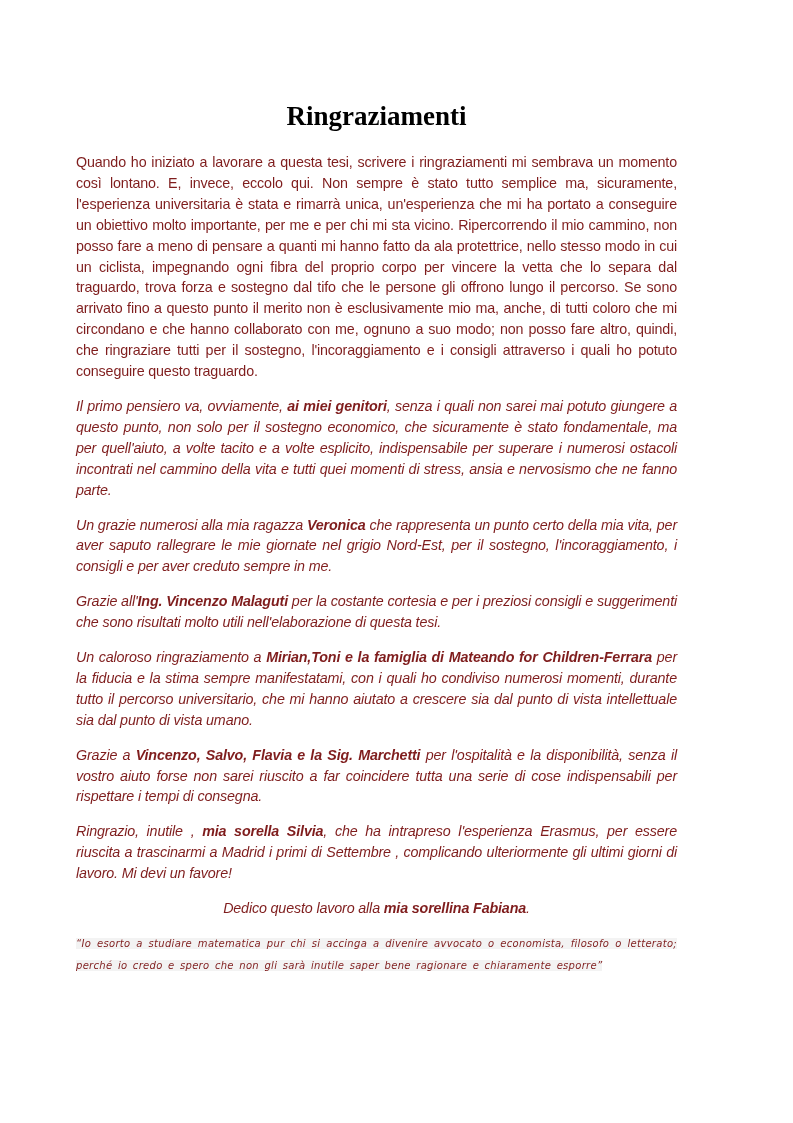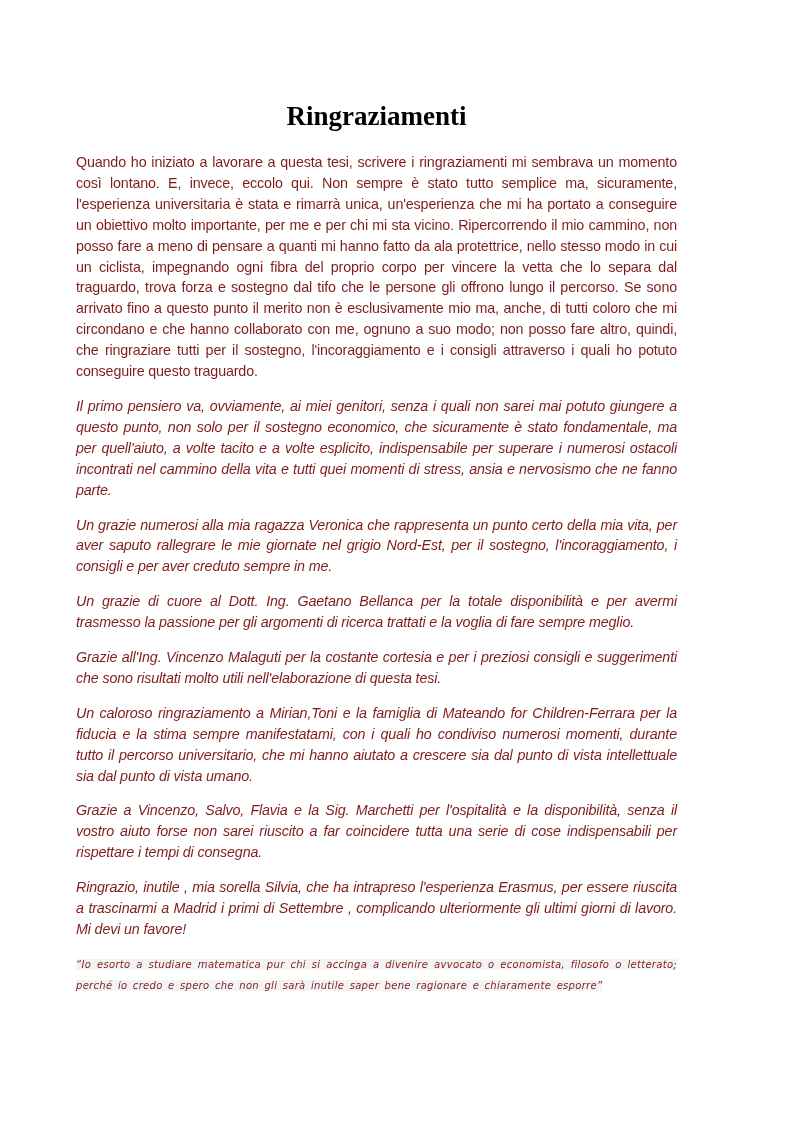--- a/index.html
+++ b/index.html
@@ -52,32 +52,32 @@
     font-style: italic;
     font-size: 10px;
     letter-spacing: 0.3px;
     word-spacing: 2px;
     line-height: 21.5px;
   }
   .p-quote .seg {
     background: #f3f3f3;
   }
   .seg-bold {
-    font-weight: normal;
+    font-weight: bold;
   }
 </style>
 </head>
 <body>
 
 <div class="page">
   <h1 class="title">Ringraziamenti</h1>
   <div id="doc-body">
       <p class="para p-regular"><span class="seg">Quando ho iniziato a lavorare a questa tesi, scrivere i ringraziamenti mi sembrava un momento così lontano. E, invece, eccolo qui. Non sempre è stato tutto semplice ma, sicuramente, l'esperienza universitaria è stata e rimarrà unica, un'esperienza che mi ha portato a conseguire un obiettivo molto importante, per me e per chi mi sta vicino. Ripercorrendo il mio cammino, non posso fare a meno di pensare a quanti mi hanno fatto da ala protettrice, nello stesso modo in cui un ciclista, impegnando ogni fibra del proprio corpo per vincere la vetta che lo separa dal traguardo, trova forza e sostegno dal tifo che le persone gli offrono lungo il percorso. Se sono arrivato fino a questo punto il merito non è esclusivamente mio ma, anche, di tutti coloro che mi circondano e che hanno collaborato con me, ognuno a suo modo; non posso fare altro, quindi, che ringraziare tutti per il sostegno, l'incoraggiamento e i consigli attraverso i quali ho potuto conseguire questo traguardo.</span></p>
       <p class="para p-italic"><span class="seg">Il primo pensiero va, ovviamente, </span><span class="seg seg-bold">ai miei genitori</span><span class="seg">, senza i quali non sarei mai potuto giungere a questo punto, non solo per il sostegno economico, che sicuramente è stato fondamentale, ma per quell'aiuto, a volte tacito e a volte esplicito, indispensabile per superare i numerosi ostacoli incontrati nel cammino della vita e tutti quei momenti di stress, ansia e nervosismo che ne fanno parte.</span></p>
       <p class="para p-italic"><span class="seg">Un grazie numerosi alla mia ragazza </span><span class="seg seg-bold">Veronica</span><span class="seg"> che rappresenta un punto certo della mia vita, per aver saputo rallegrare le mie giornate nel grigio Nord-Est, per il sostegno, l'incoraggiamento, i consigli e per aver creduto sempre in me.</span></p>
-      <p class="para p-italic"><span class="seg">Un grazie di cuore al </span><span class="seg seg-bold">Dott. Ing. Gaetano Bellanca</span><span class="seg"> per la totale disponibilità e per avermi trasmesso la passione per gli argomenti di ricerca trattati e la voglia di fare sempre meglio.</span></p>
       <p class="para p-italic"><span class="seg">Grazie all'</span><span class="seg seg-bold">Ing. Vincenzo Malaguti</span><span class="seg"> per la costante cortesia e per i preziosi consigli e suggerimenti che sono risultati molto utili nell'elaborazione di questa tesi.</span></p>
       <p class="para p-italic"><span class="seg">Un caloroso ringraziamento a </span><span class="seg seg-bold">Mirian,Toni e la famiglia di Mateando for Children-Ferrara</span><span class="seg"> per la fiducia e la stima sempre manifestatami,  con i quali ho condiviso numerosi momenti, durante tutto il percorso universitario, che mi hanno aiutato a crescere sia dal punto di vista intellettuale sia dal punto di vista umano.</span></p>
       <p class="para p-italic"><span class="seg">Grazie a </span><span class="seg seg-bold">Vincenzo, Salvo, Flavia e la Sig. Marchetti</span><span class="seg"> per l'ospitalità e la disponibilità, senza il vostro aiuto forse non sarei riuscito a far coincidere tutta una serie di cose indispensabili per rispettare i tempi di consegna.</span></p>
       <p class="para p-italic"><span class="seg">Ringrazio, inutile , </span><span class="seg seg-bold">mia sorella Silvia</span><span class="seg">, che ha intrapreso l'esperienza Erasmus, per essere riuscita a trascinarmi a Madrid i primi di Settembre , complicando ulteriormente gli ultimi giorni di lavoro. Mi devi un favore!</span></p>
+      <p class="para p-italic p-center"><span class="seg">Dedico questo lavoro alla </span><span class="seg seg-bold">mia sorellina Fabiana</span><span class="seg">.</span></p>
       <p class="para p-quote"><span class="seg">“Io esorto a studiare matematica pur chi si accinga a divenire avvocato o economista, filosofo o letterato; perché io credo e spero che non gli sarà inutile saper bene ragionare e chiaramente esporre”</span></p>
     </div>
 </div>
 
 </body></html>

